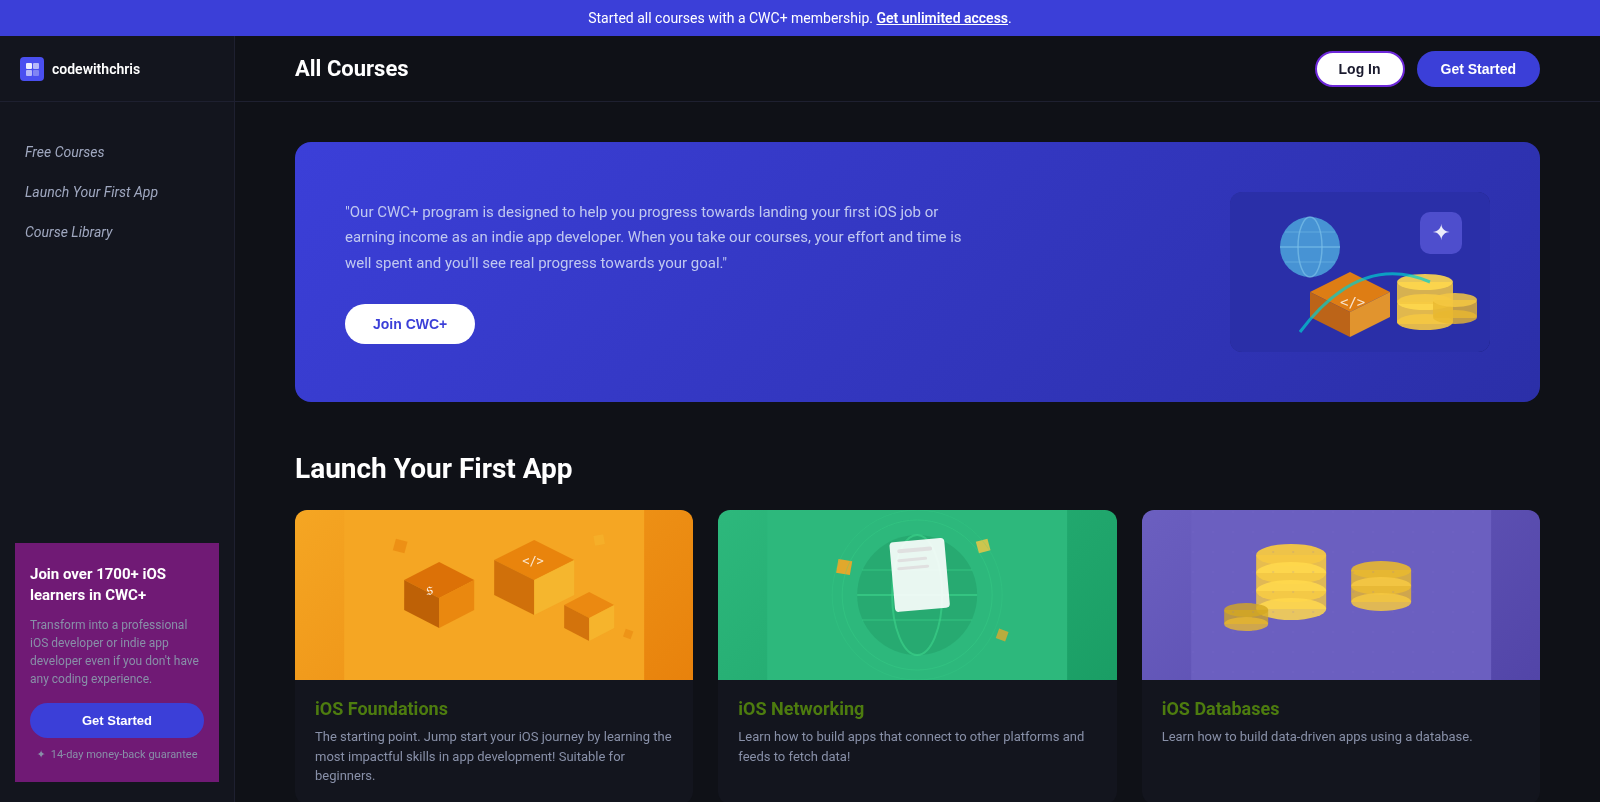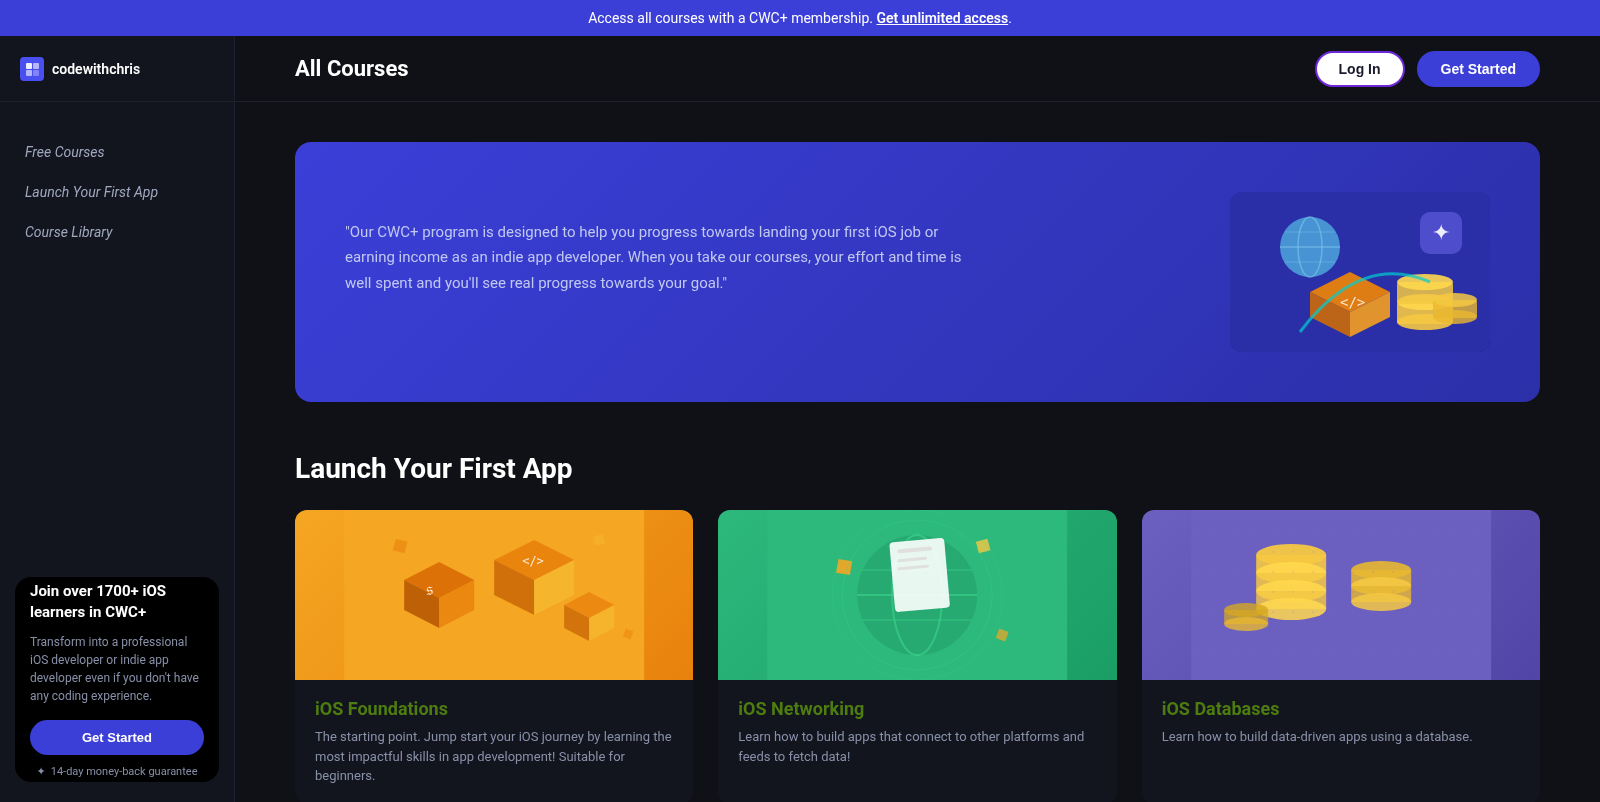--- a/index.html
+++ b/index.html
@@ -77,23 +77,23 @@
       padding: 12px 25px;
       font-size: 14px;
       color: #a0a8c0;
       cursor: pointer;
       transition: color 0.2s;
     }
 
     
     .sidebar-cta {
       margin: 20px 15px;
-      background-color: #000000;
-      border-radius: 16px;
-      padding: 4px 15px;
+      background-color: #701a75;
+      border-radius: 0;
+      padding: 21px 15px;
     }
     .sidebar-cta-title {
       font-size: 15px;
       font-weight: 700;
       color: #ffffff;
       margin-bottom: 10px;
       line-height: 1.4;
     }
     .sidebar-cta-desc {
       font-size: 12px;
@@ -294,21 +294,21 @@
     }
     .banner-illustration {
       width: 100%;
       height: 100%;
     }
   </style>
 </head>
 <body>
 
 <div class="top-banner">
-  <span>Access all courses with a CWC+ membership.</span>
+  <span>Started all courses with a CWC+ membership.</span>
   <a>Get unlimited access</a>.
 </div>
 
 <div class="layout">
 
   <aside class="sidebar">
     <div class="sidebar-logo">
       <div class="logo-icon">
         <svg width="16" height="16" viewBox="0 0 16 16" fill="none">
           <rect width="6" height="6" x="2" y="2" rx="1" fill="white" opacity="0.9"></rect>
@@ -351,20 +351,21 @@
         <button class="btn-login">Log In</button>
         <button class="btn-get-started">Get Started</button>
       </div>
     </header>
 
     <div class="content">
 
       <div class="cwc-banner">
         <div class="cwc-banner-content">
           <p class="cwc-banner-desc">"Our CWC+ program is designed to help you progress towards landing your first iOS job or earning income as an indie app developer. When you take our courses, your effort and time is well spent and you'll see real progress towards your goal."</p>
+          <button class="cwc-join-btn">Join CWC+</button>
         </div>
         <div class="cwc-banner-image">
 
           <svg class="banner-illustration" viewBox="0 0 260 160" xmlns="http://www.w3.org/2000/svg">
 
             <rect width="260" height="160" fill="#2a2fa8" rx="12"></rect>
 
             <ellipse cx="195" cy="130" rx="28" ry="8" fill="#f5c842" opacity="0.9"></ellipse>
             <rect x="167" y="110" width="56" height="22" rx="3" fill="#f5c842" opacity="0.9"></rect>
             <ellipse cx="195" cy="110" rx="28" ry="8" fill="#ffd84d" opacity="0.9"></ellipse>

